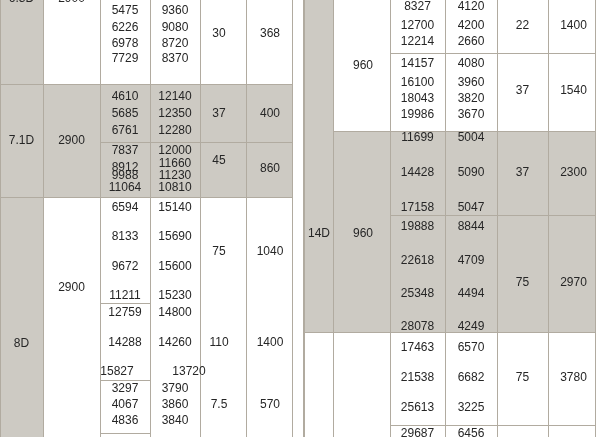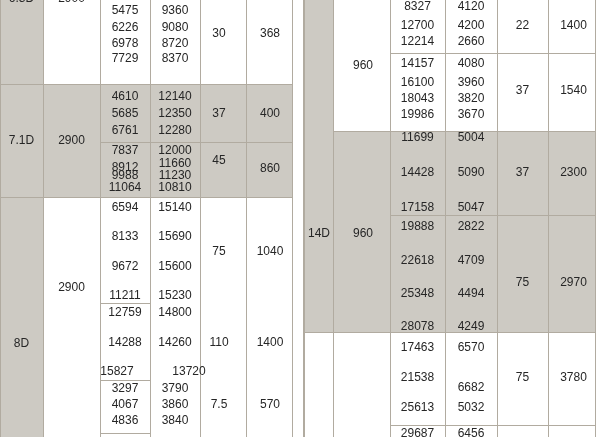--- a/index.html
+++ b/index.html
@@ -143,32 +143,32 @@
     <span class="t" style="left:87px;top:199px;width:55px">17158</span>
     <span class="t" style="left:142px;top:129px;width:52px">5004</span>
     <span class="t" style="left:142px;top:164px;width:52px">5090</span>
     <span class="t" style="left:142px;top:199px;width:52px">5047</span>
     <span class="t" style="left:194px;top:164px;width:51px">37</span>
     <span class="t" style="left:249px;top:164px;width:43px">2300</span>
     <span class="t" style="left:87px;top:218px;width:55px">19888</span>
     <span class="t" style="left:87px;top:252px;width:55px">22618</span>
     <span class="t" style="left:87px;top:285px;width:55px">25348</span>
     <span class="t" style="left:87px;top:318px;width:55px">28078</span>
-    <span class="t" style="left:142px;top:218px;width:52px">2822</span>
+    <span class="t" style="left:142px;top:218px;width:52px">8844</span>
     <span class="t" style="left:142px;top:252px;width:52px">4709</span>
     <span class="t" style="left:142px;top:285px;width:52px">4494</span>
     <span class="t" style="left:142px;top:318px;width:52px">4249</span>
     <span class="t" style="left:194px;top:274px;width:51px">75</span>
     <span class="t" style="left:249px;top:274px;width:43px">2970</span>
 
     <span class="t" style="left:87px;top:339px;width:55px">17463</span>
     <span class="t" style="left:87px;top:369px;width:55px">21538</span>
     <span class="t" style="left:87px;top:399px;width:55px">25613</span>
     <span class="t" style="left:142px;top:339px;width:52px">6570</span>
-    <span class="t" style="left:142px;top:379px;width:52px">6682</span>
-    <span class="t" style="left:142px;top:399px;width:52px">5032</span>
+    <span class="t" style="left:142px;top:369px;width:52px">6682</span>
+    <span class="t" style="left:142px;top:399px;width:52px">3225</span>
     <span class="t" style="left:194px;top:369px;width:51px">75</span>
     <span class="t" style="left:249px;top:369px;width:43px">3780</span>
     <span class="t" style="left:87px;top:425px;width:55px">29687</span>
     <span class="t" style="left:142px;top:425px;width:52px">6456</span>
   </div>
 
 </div>
 
 </body></html>

